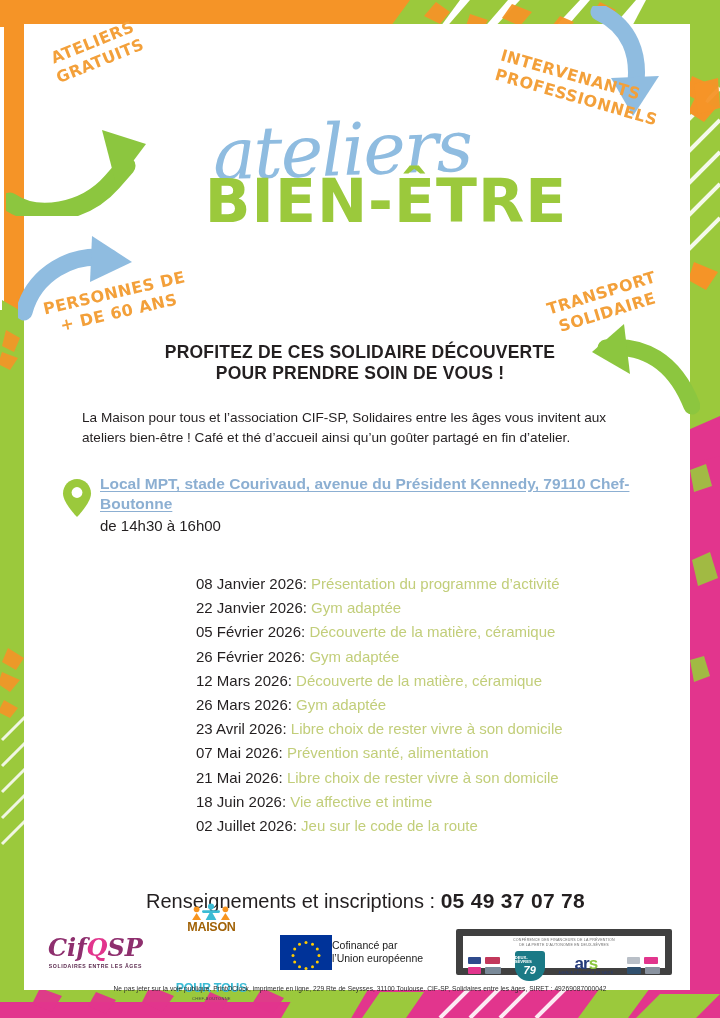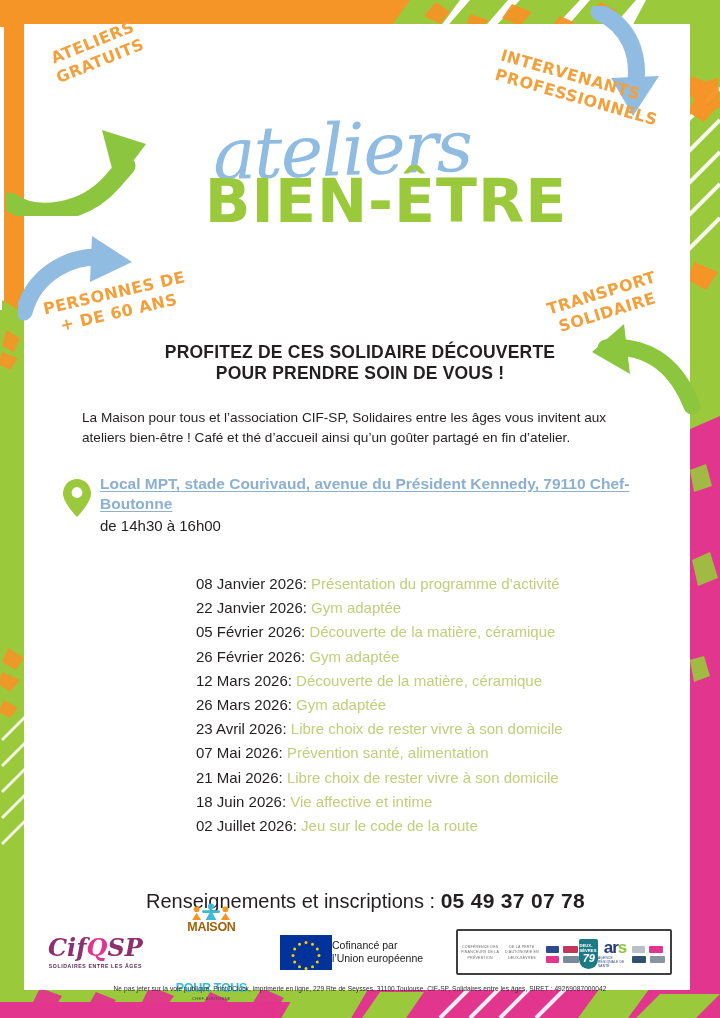--- a/index.html
+++ b/index.html
@@ -150,23 +150,23 @@
   .mpt .l2 span{color:#3BBBD4;}
   .mpt .l3{font-size:4px;color:#444;letter-spacing:.3px;margin-top:1px;}
 
   
   .eu{}
   .euflag{width:52px;height:35px;background:#003399;position:relative;}
   .eu .txt{font-size:10.5px;color:#1A1A1A;line-height:1.25;}
 
   
   .conf{
-    border:2px solid #404040;border-radius:2px;
+    border:7px solid #404040;border-radius:2px;
     width:216px;height:46px;background:#fff;
-    display:flex;align-items:center;justify-content:flex-start;
+    display:flex;flex-direction:column;align-items:center;justify-content:flex-start;
     padding-top:2px;box-sizing:border-box;position:relative;
   }
   .conf .ctitle{font-size:3.6px;color:#6A6A6A;letter-spacing:.2px;text-align:center;line-height:1.5;}
   .conf .crow{display:flex;align-items:center;justify-content:space-between;width:100%;
     padding:0 5px;box-sizing:border-box;margin-top:2px;}
   .conf .minilogos{display:flex;flex-direction:column;gap:3px;}
   .conf .minibox{display:flex;gap:4px;align-items:center;}
   .conf .chip{height:7px;background:#D6D9DE;display:block;border-radius:1px;}
   .ds-badge{width:30px;height:30px;background:#1B7A86;border-radius:3px 3px 14px 14px;
     color:#fff;display:flex;flex-direction:column;align-items:center;justify-content:center;}

